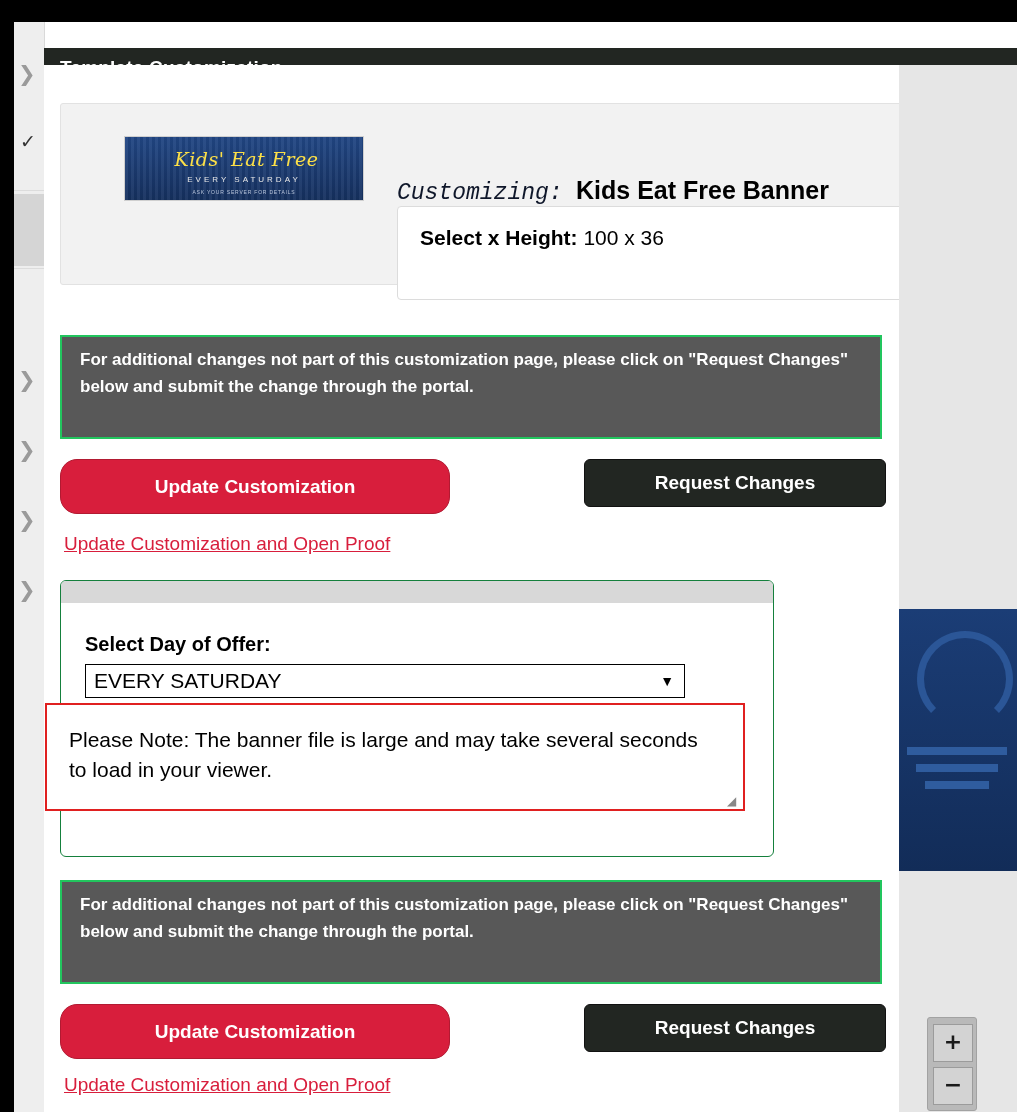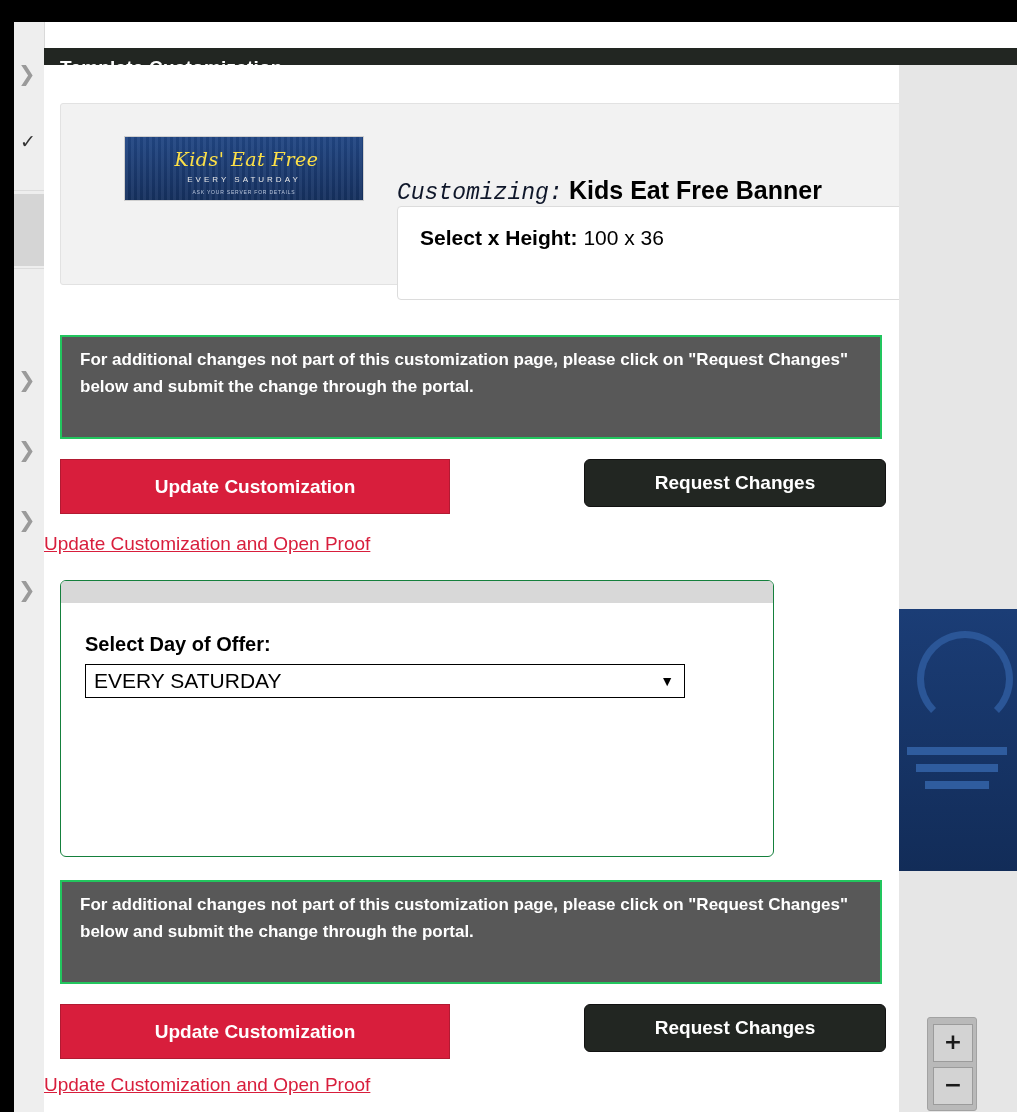--- a/index.html
+++ b/index.html
@@ -175,20 +175,21 @@
   }
   #customizing-label {
     font-style: italic;
     color: #0f172a;
     font-family: Liberation Mono, monospace;
   }
   #customizing-value {
     font-weight: bold;
     color: #000000;
     font-size: 25px;
+    margin-left: 7px;
   }
   #dims-box {
     position: absolute;
     left: 336px;
     top: 102px;
     width: 700px;
     height: 92px;
     background: #ffffff;
     border: 1px solid #dcdcdc;
     border-radius: 4px;
@@ -221,21 +222,21 @@
   #notice-2 { top: 815px; height: 104px; }
 
   
   .btn-update {
     position: absolute;
     left: 16px;
     width: 388px;
     height: 53px;
     background: #d81e3c;
     border: 1px solid #b21a32;
-    border-radius: 0;
+    border-radius: 17px;
     color: #ffffff;
     font-size: 19px;
     font-weight: bold;
     text-align: center;
     line-height: 53px;
     cursor: pointer;
   }
   #btn-update-1 { top: 394px; }
   #btn-update-2 { top: 939px; }
 
@@ -252,21 +253,21 @@
     font-weight: bold;
     text-align: center;
     line-height: 46px;
     cursor: pointer;
   }
   #btn-request-1 { top: 394px; }
   #btn-request-2 { top: 939px; }
 
   .link-proof {
     position: absolute;
-    left: 0;
+    left: 20px;
     font-size: 19px;
     color: #d81e3c;
     text-decoration: underline;
     cursor: pointer;
     white-space: nowrap;
   }
   #link-proof-1 { top: 468px; }
   #link-proof-2 { top: 1009px; }
 
   
@@ -470,20 +471,24 @@
       <div class="btn-request" id="btn-request-1">Request Changes</div>
       <div class="link-proof" id="link-proof-1">Update Customization and Open Proof</div>
 
       <div id="form-card">
         <div id="form-card-head"></div>
         <div id="form-label">Select Day of Offer:</div>
         <div id="day-select">
           <span>EVERY SATURDAY</span>
           <span class="caret">▼</span>
         </div>
+        <div id="note-box">
+          <div id="note-text">Please Note: The banner file is large and may take several seconds to load in your viewer.</div>
+          <div id="note-resize">◢</div>
+        </div>
       </div>
 
       <div class="notice" id="notice-2">For additional changes not part of this customization page, please click on "Request Changes" below and submit the change through the portal.</div>
 
       <div class="btn-update" id="btn-update-2">Update Customization</div>
       <div class="btn-request" id="btn-request-2">Request Changes</div>
       <div class="link-proof" id="link-proof-2">Update Customization and Open Proof</div>
     </div>
 
     <div id="preview-pane">

